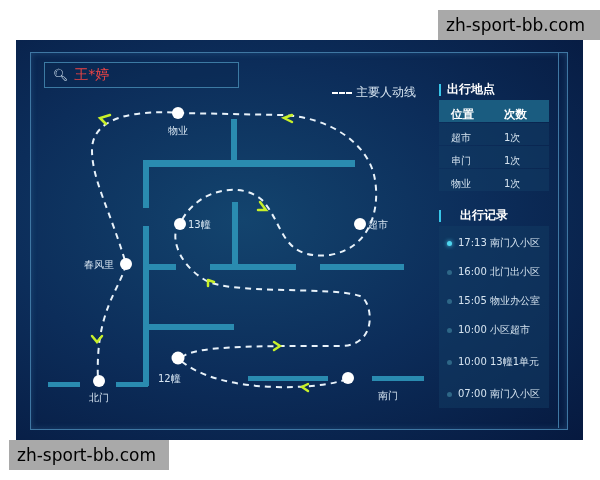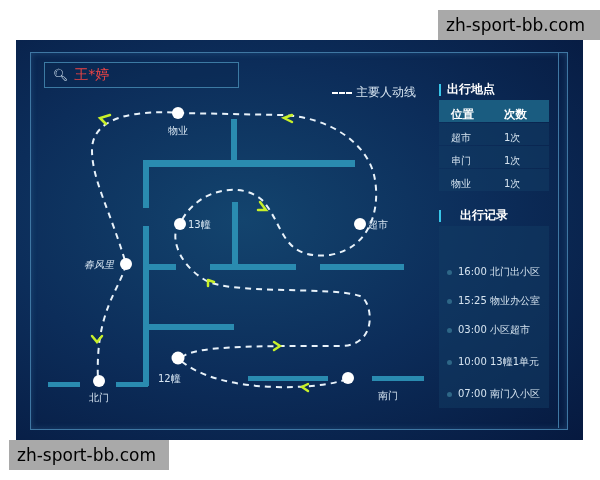--- a/index.html
+++ b/index.html
@@ -97,21 +97,21 @@
     <circle cx="126" cy="264" r="6"></circle>
     <circle cx="178" cy="358" r="6.5"></circle>
     <circle cx="99" cy="381" r="6"></circle>
     <circle cx="348" cy="378" r="6"></circle>
   </g>
 </svg>
 
 <span class="place" style="left:168px;top:124px;">物业</span>
 <span class="place" style="left:188px;top:218px;">13幢</span>
 <span class="place" style="left:368px;top:218px;">超市</span>
-<span class="place" style="left:84px;top:258px;font-style:italic;">春风里</span>
+<span class="place" style="left:84px;top:258px;">春风里</span>
 <span class="place" style="left:158px;top:372px;">12幢</span>
 <span class="place" style="left:89px;top:391px;">北门</span>
 <span class="place" style="left:351px;top:389px;padding-left:27px;">南门</span>
 
 <div class="section-title" style="left:439px;top:81px;">
   <span class="bar"></span>
   <span>出行地点</span>
 </div>
 
 <div class="table">
@@ -132,31 +132,35 @@
     <span class="c2">1次</span>
   </div>
 </div>
 
 <div class="section-title" style="left:439px;top:207px;gap:13px;">
   <span class="bar"></span>
   <span>出行记录</span>
 </div>
 
 <div class="records">
+  <div class="rec" style="top:10px;">
+    <span class="dot active"></span>
+    <span class="txt">17:13  南门入小区</span>
+  </div>
   <div class="rec" style="top:39px;">
     <span class="dot"></span>
     <span class="txt">16:00 北门出小区</span>
   </div>
   <div class="rec" style="top:68px;">
     <span class="dot"></span>
-    <span class="txt">15:25 物业办公室</span>
+    <span class="txt">15:05 物业办公室</span>
   </div>
   <div class="rec" style="top:97px;">
     <span class="dot"></span>
-    <span class="txt">03:00 小区超市</span>
+    <span class="txt">10:00 小区超市</span>
   </div>
   <div class="rec" style="top:129px;">
     <span class="dot"></span>
     <span class="txt">10:00 13幢1单元</span>
   </div>
   <div class="rec" style="top:161px;">
     <span class="dot"></span>
     <span class="txt">07:00 南门入小区</span>
   </div>
 </div>

